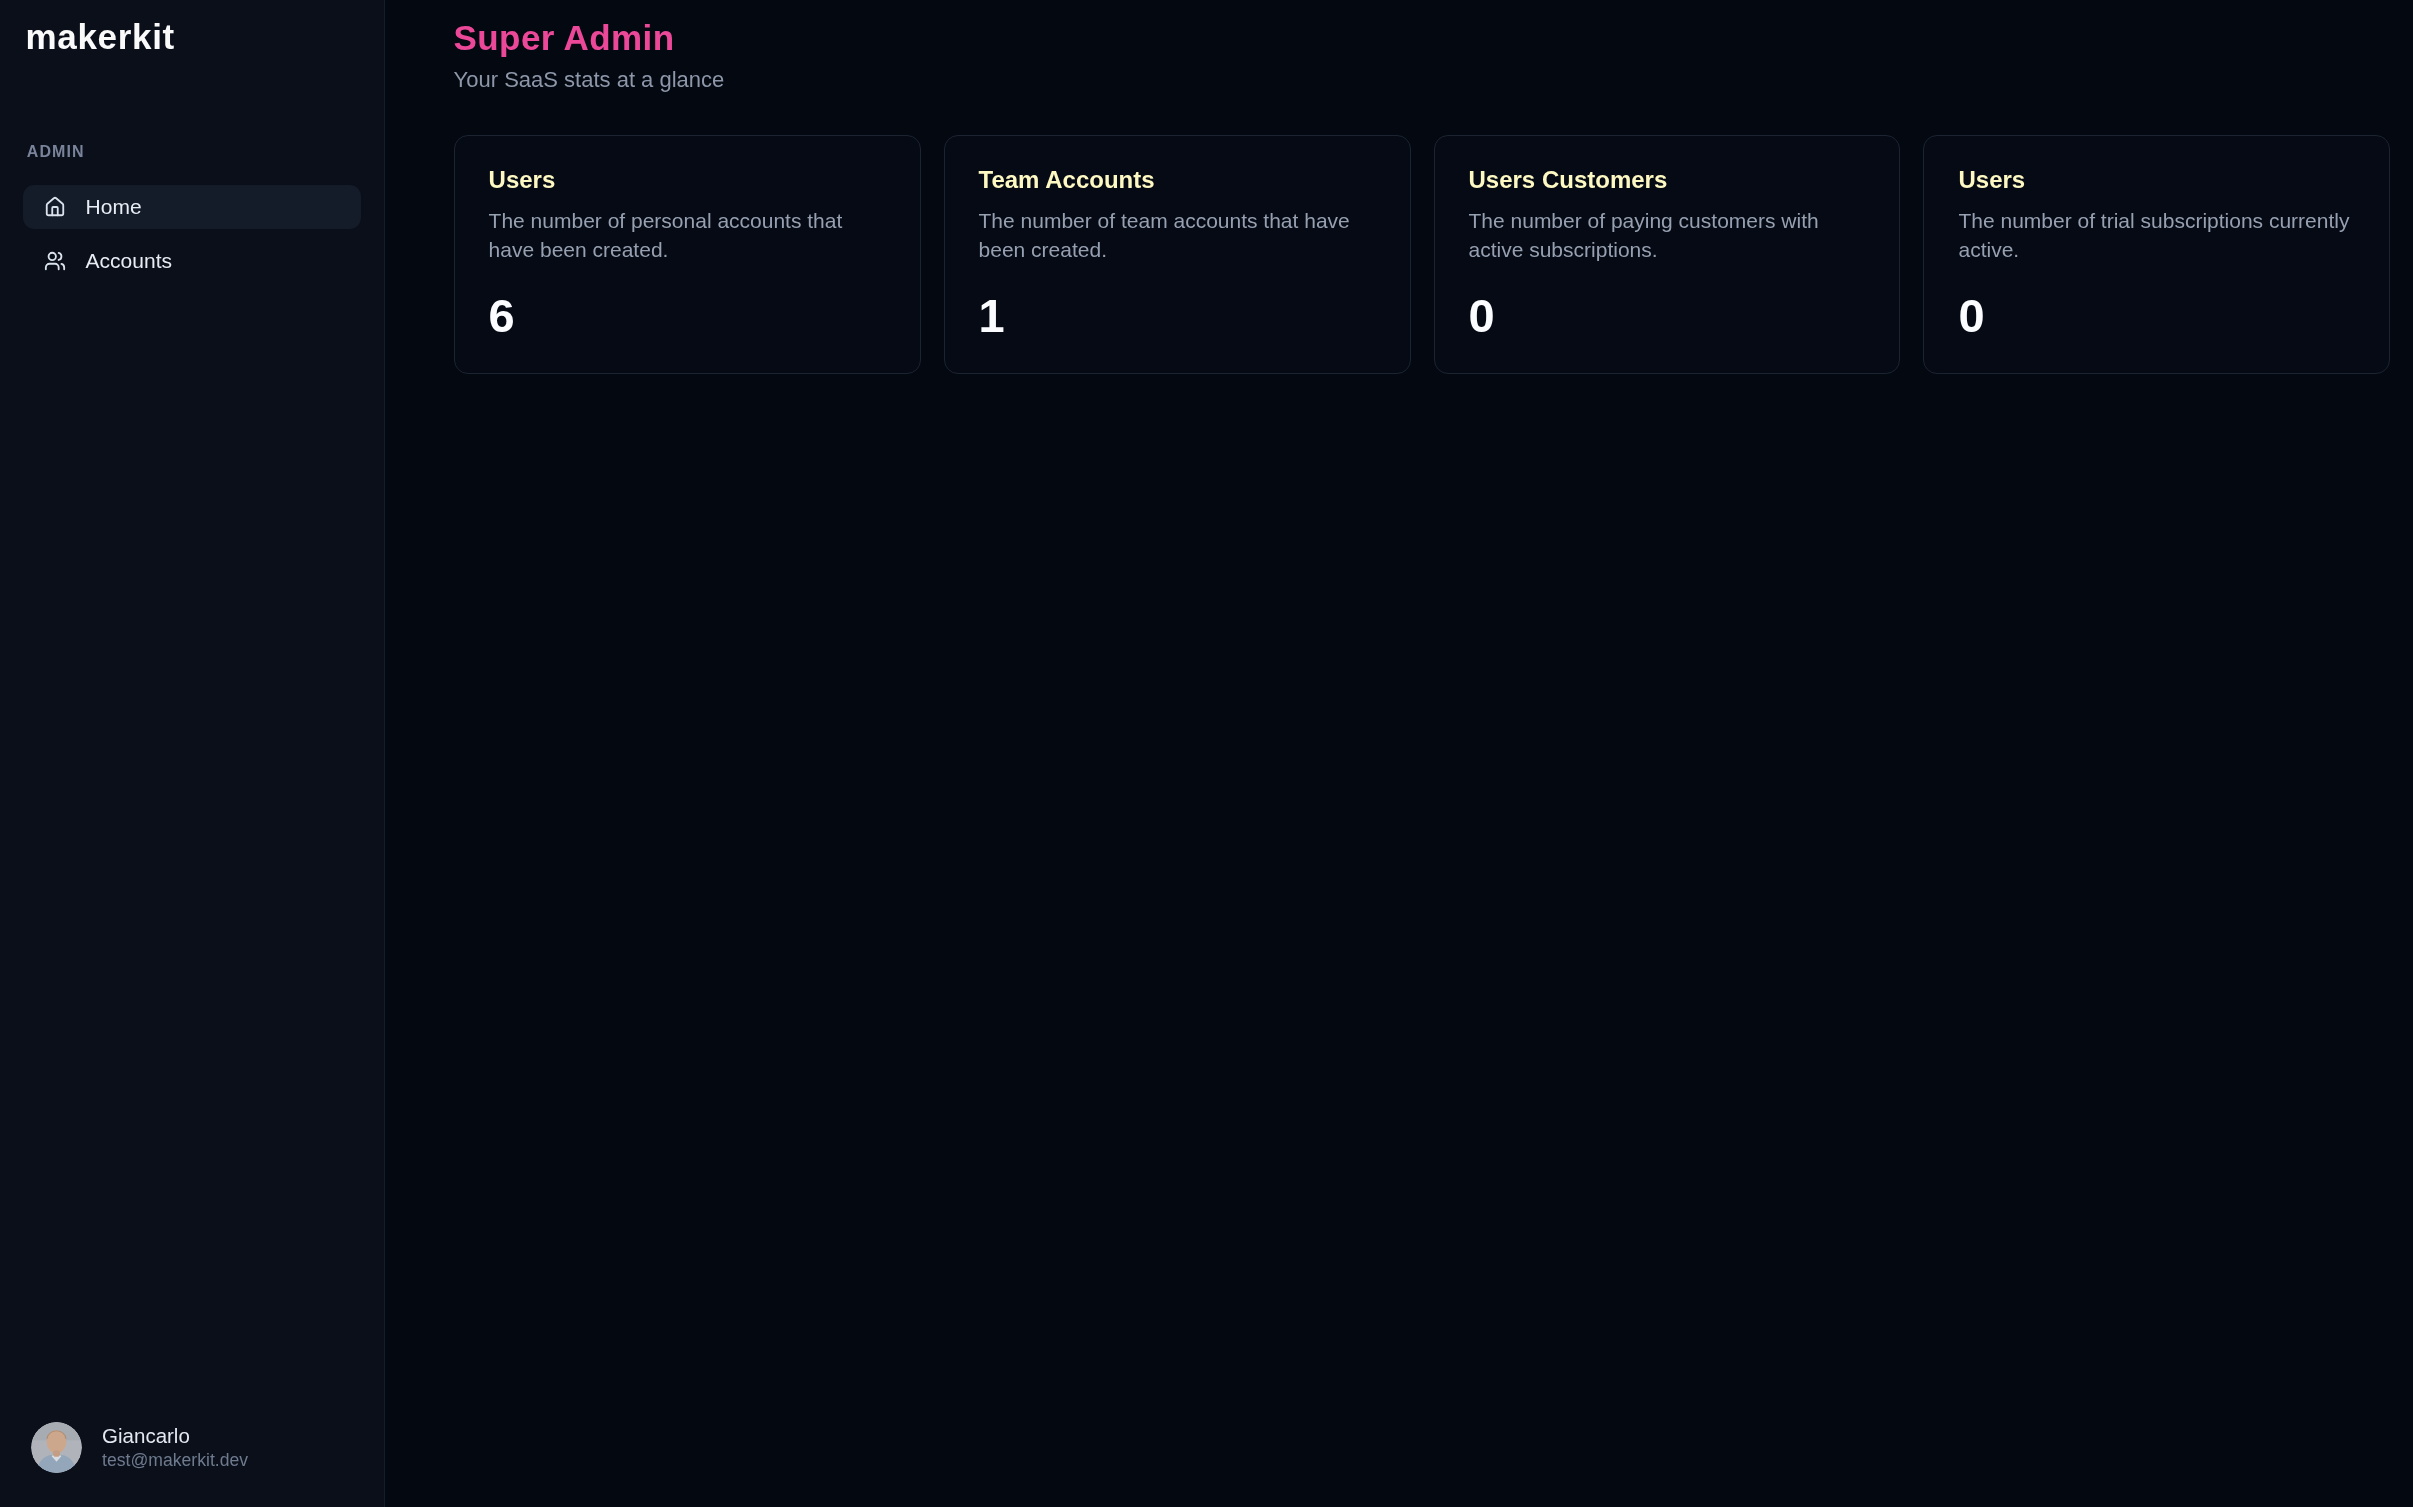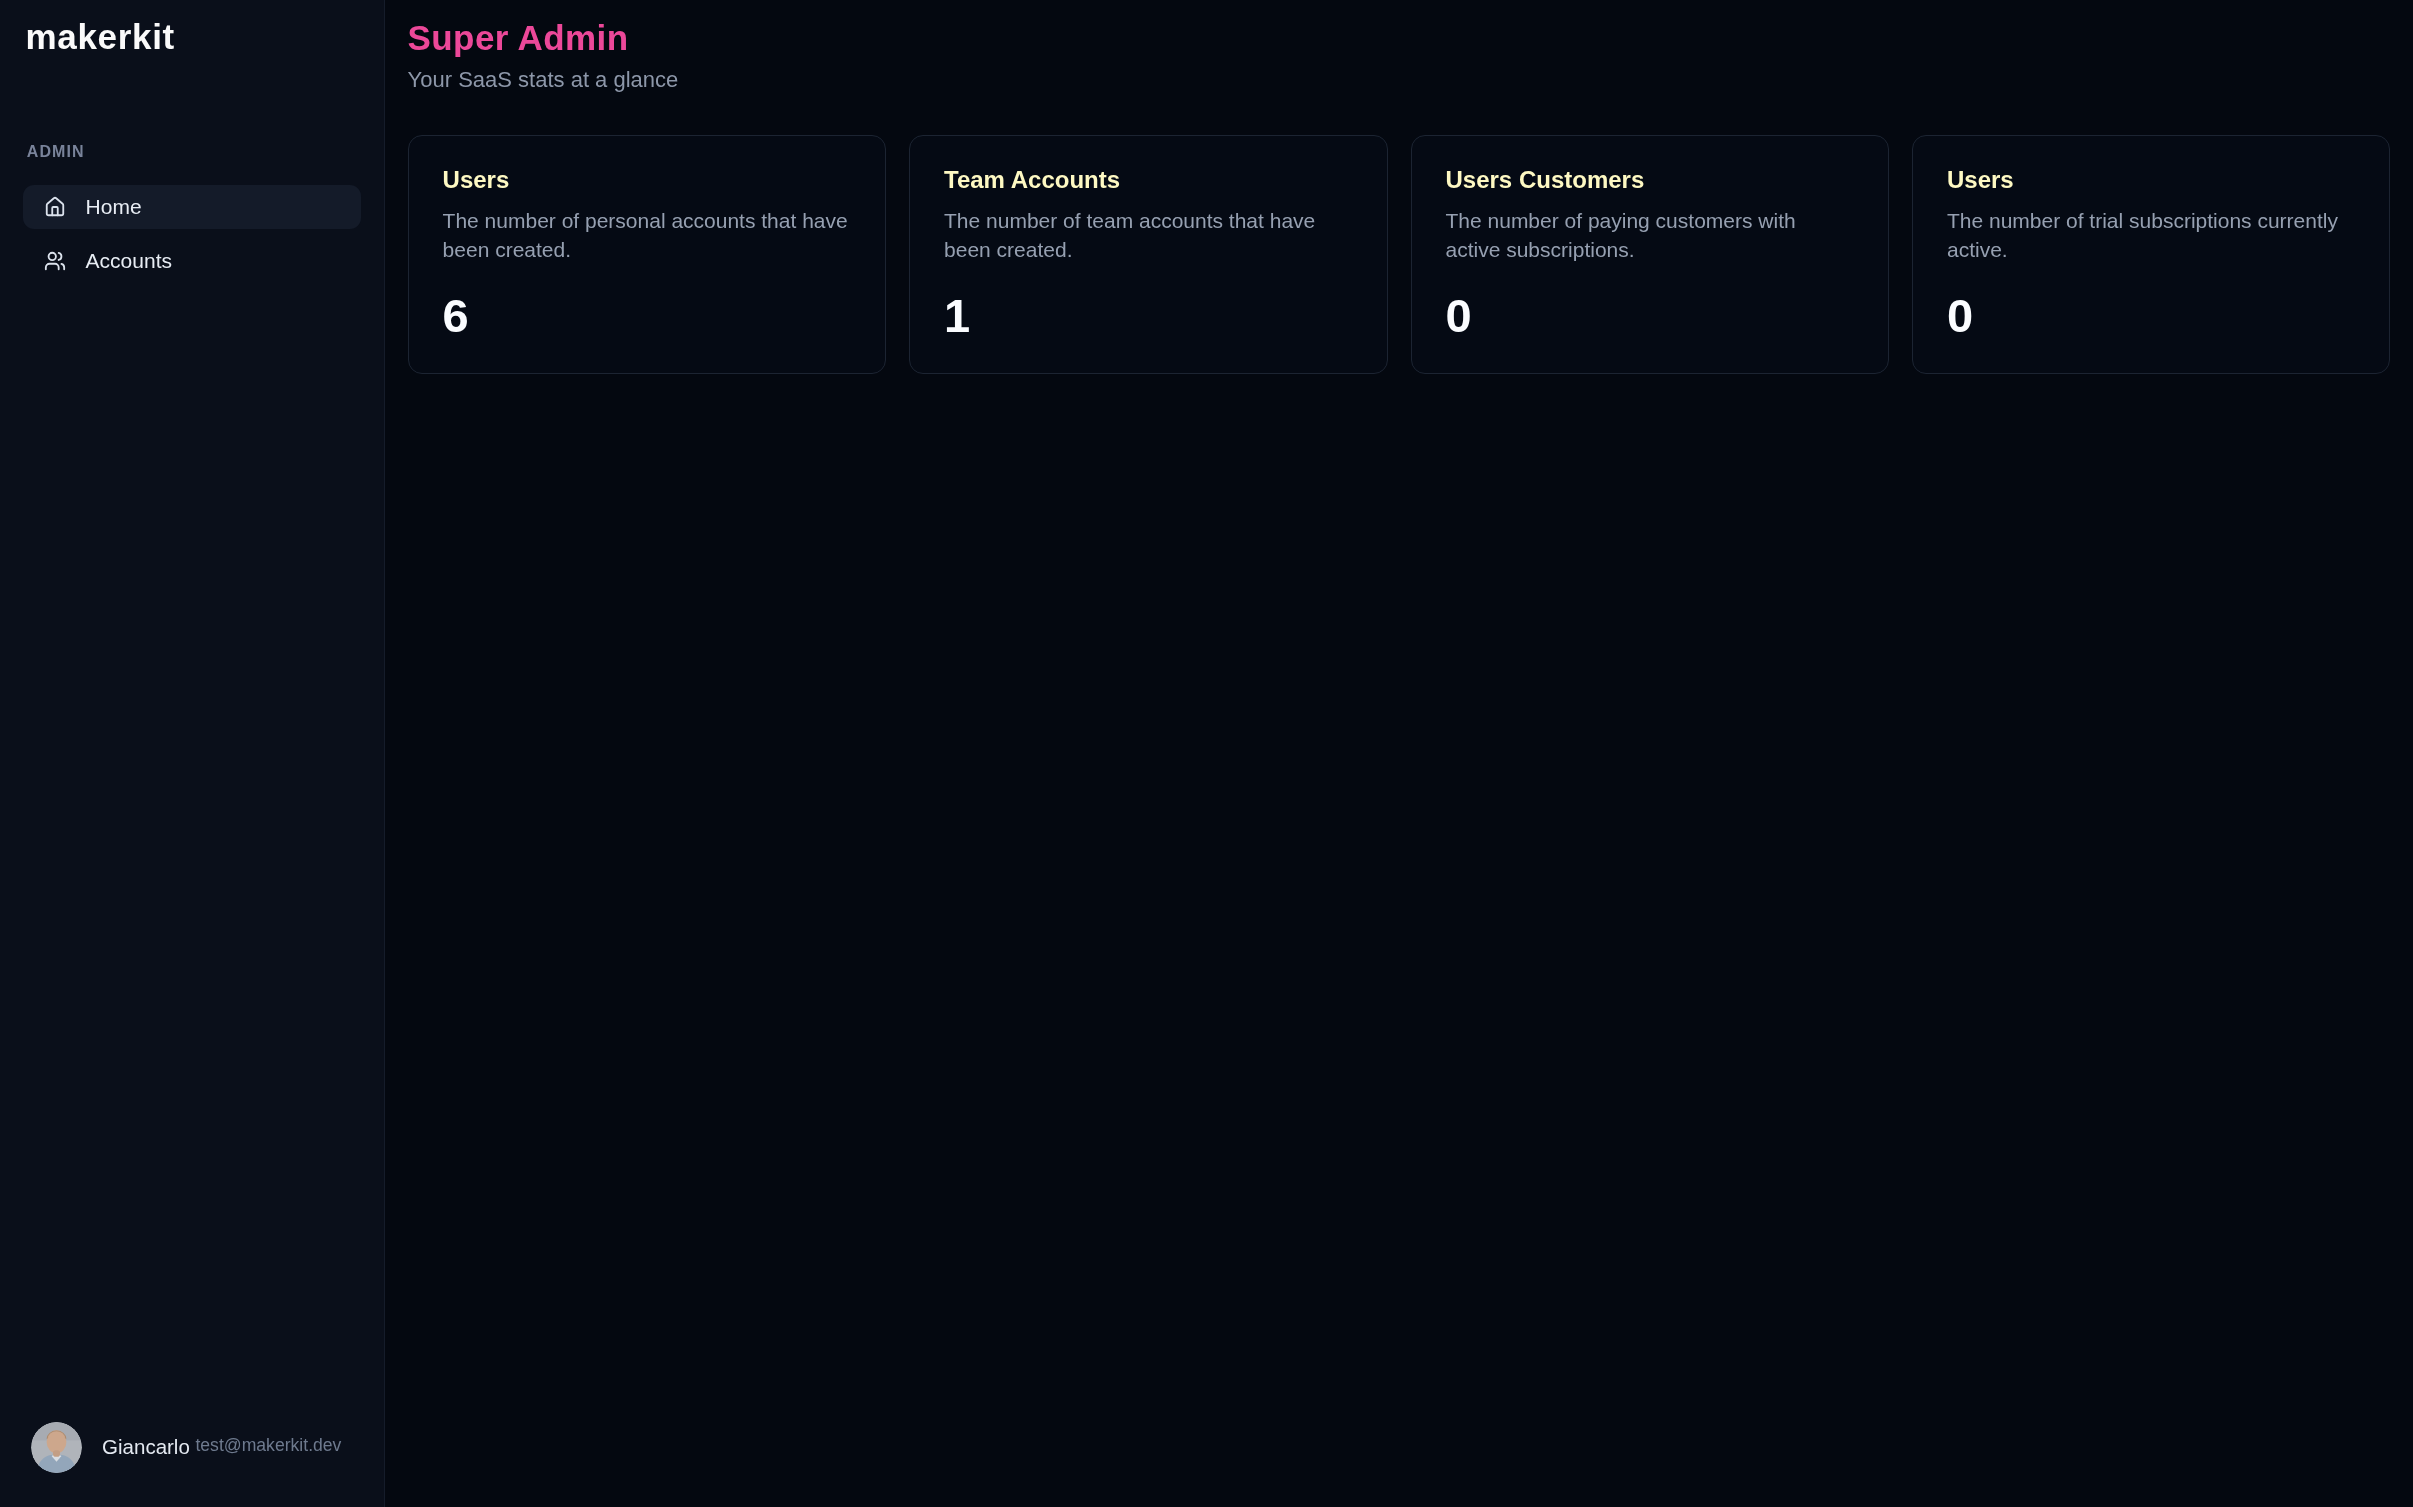--- a/index.html
+++ b/index.html
@@ -3,21 +3,21 @@
 <meta charset="utf-8">
 <style>
   * { margin: 0; padding: 0; box-sizing: border-box; }
   html, body { width: 2413px; height: 1507px; overflow: hidden; }
   body {
     font-family: "Liberation Sans", "DejaVu Sans", sans-serif;
     background: var(--main-bg, #040810);
     color: #f8fafc;
     -webkit-font-smoothing: antialiased;
   }
-  .app { display: flex; width: 100%; height: 100%; }
+  .app { display: flex; width: 100%; height: 100%; gap: 46px; }
 
   
   .sidebar {
     width: 385px; height: 100%;
     background: var(--sidebar-bg, #0a0f1a);
     border-right: 1.4px solid var(--border, #151c2a);
     display: flex; flex-direction: column;
     padding: 17px 22.6px 34px 22.6px;
     flex-shrink: 0;
   }
@@ -44,21 +44,21 @@
   .nav-label { font-size: 21px; font-weight: 400; }
 
   .spacer { flex: 1; }
 
   
   .user {
     display: flex; align-items: center; gap: 20px;
     padding-left: 8.5px; cursor: pointer;
   }
   .avatar { width: 51px; height: 51px; border-radius: 50%; overflow: hidden; flex-shrink: 0; display: block; }
-  .user-meta { display: flex; gap: 5.6px; }
+  .user-meta { display: flex; flex-direction: column; gap: 5.6px; }
   .user-name  { font-size: 20.5px; color: #e4e9f1; line-height: 1; }
   .user-email { font-size: 17.6px; color: var(--muted, #6e7a8e); line-height: 1; }
 
   
   main { flex: 1; padding: 17px 22.6px 0 22.6px; overflow: hidden; }
   .page-title { font-size: 35px; font-weight: 600; letter-spacing: 0.4px; color: #ec4899; line-height: 41px; }
   .page-subtitle { margin-top: 7px; font-size: 22px; color: var(--subtitle, #8d97a9); line-height: 30px; }
 
   .stats {
     margin-top: 40px;

